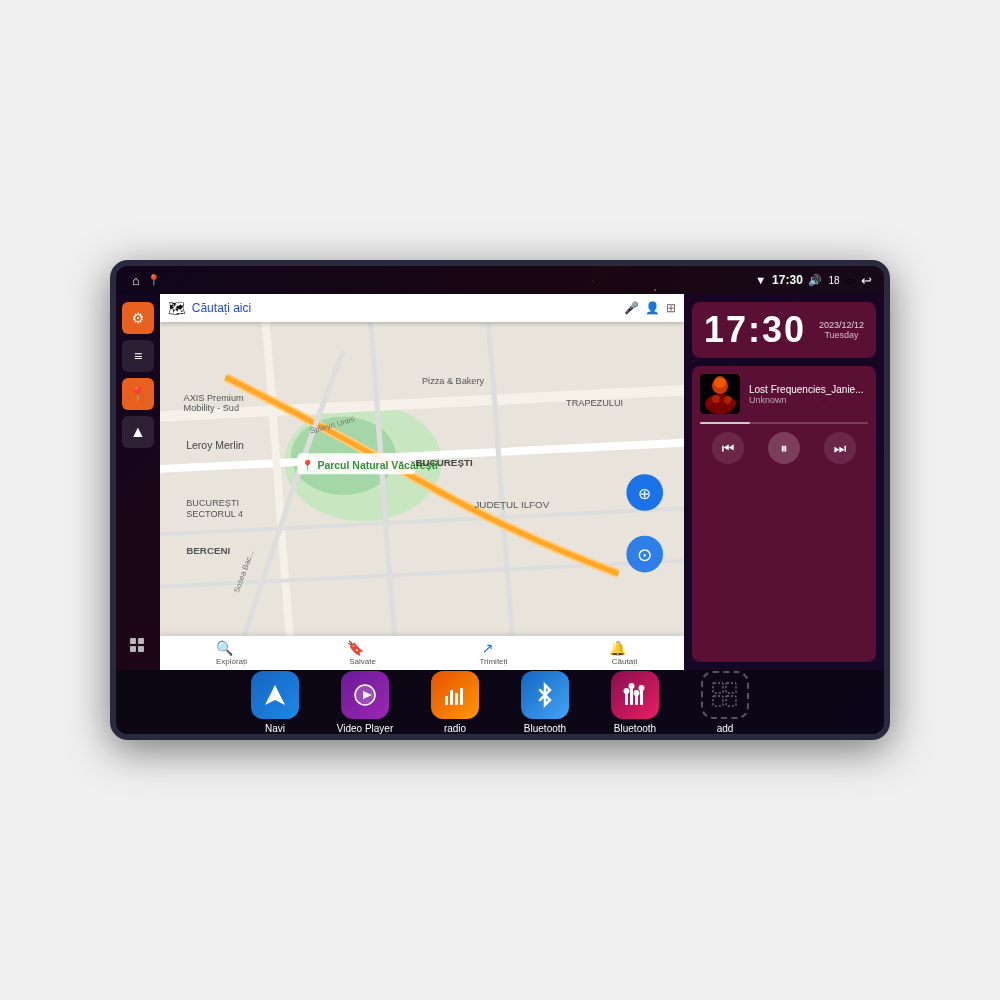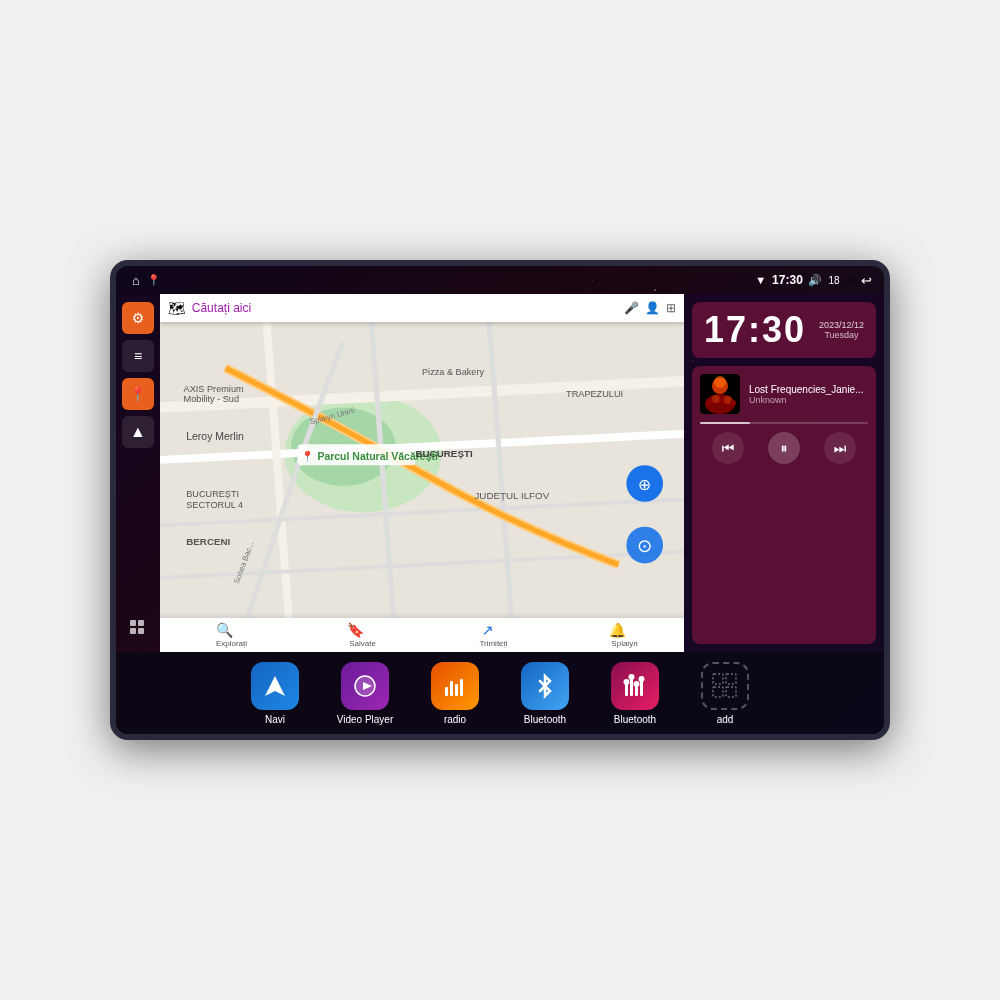--- a/index.html
+++ b/index.html
@@ -153,21 +153,21 @@
       box-shadow: 0 2px 4px rgba(0,0,0,0.2);
     }
     .maps-logo {
       font-size: 14px;
     }
     .maps-search {
       flex: 1;
       border: none;
       outline: none;
       font-size: 12px;
-      color: #a21caf;
+      color: #1d4ed8;
       background: transparent;
     }
     .maps-icon {
       font-size: 12px;
       color: #666;
     }
 
     
     .maps-bottom-bar {
       position: absolute;
@@ -297,21 +297,21 @@
       color: white;
       font-size: 14px;
       cursor: pointer;
     }
     .music-ctrl-btn.play {
       background: rgba(255,255,255,0.2);
     }
 
     
     .app-grid {
-      height: 82px;
+      height: 64px;
       background: rgba(10,5,20,0.9);
       display: flex;
       align-items: center;
       justify-content: center;
       gap: 20px;
       padding: 0 8px;
       flex-shrink: 0;
       z-index: 5;
     }
     .app-item {
@@ -477,21 +477,21 @@
             <div class="maps-bottom-item">
               <span class="maps-bottom-icon">🔖</span>
               <span class="maps-bottom-label">Salvate</span>
             </div>
             <div class="maps-bottom-item">
               <span class="maps-bottom-icon">↗</span>
               <span class="maps-bottom-label">Trimiteți</span>
             </div>
             <div class="maps-bottom-item">
               <span class="maps-bottom-icon">🔔</span>
-              <span class="maps-bottom-label">Splaiул</span>
+              <span class="maps-bottom-label">Căutați</span>
             </div>
           </div>
         </div>
       </div>
 
       <div class="right-panel">
 
         <div class="clock-widget">
           <div class="clock-row">
             <span class="clock-time">17:30</span>

